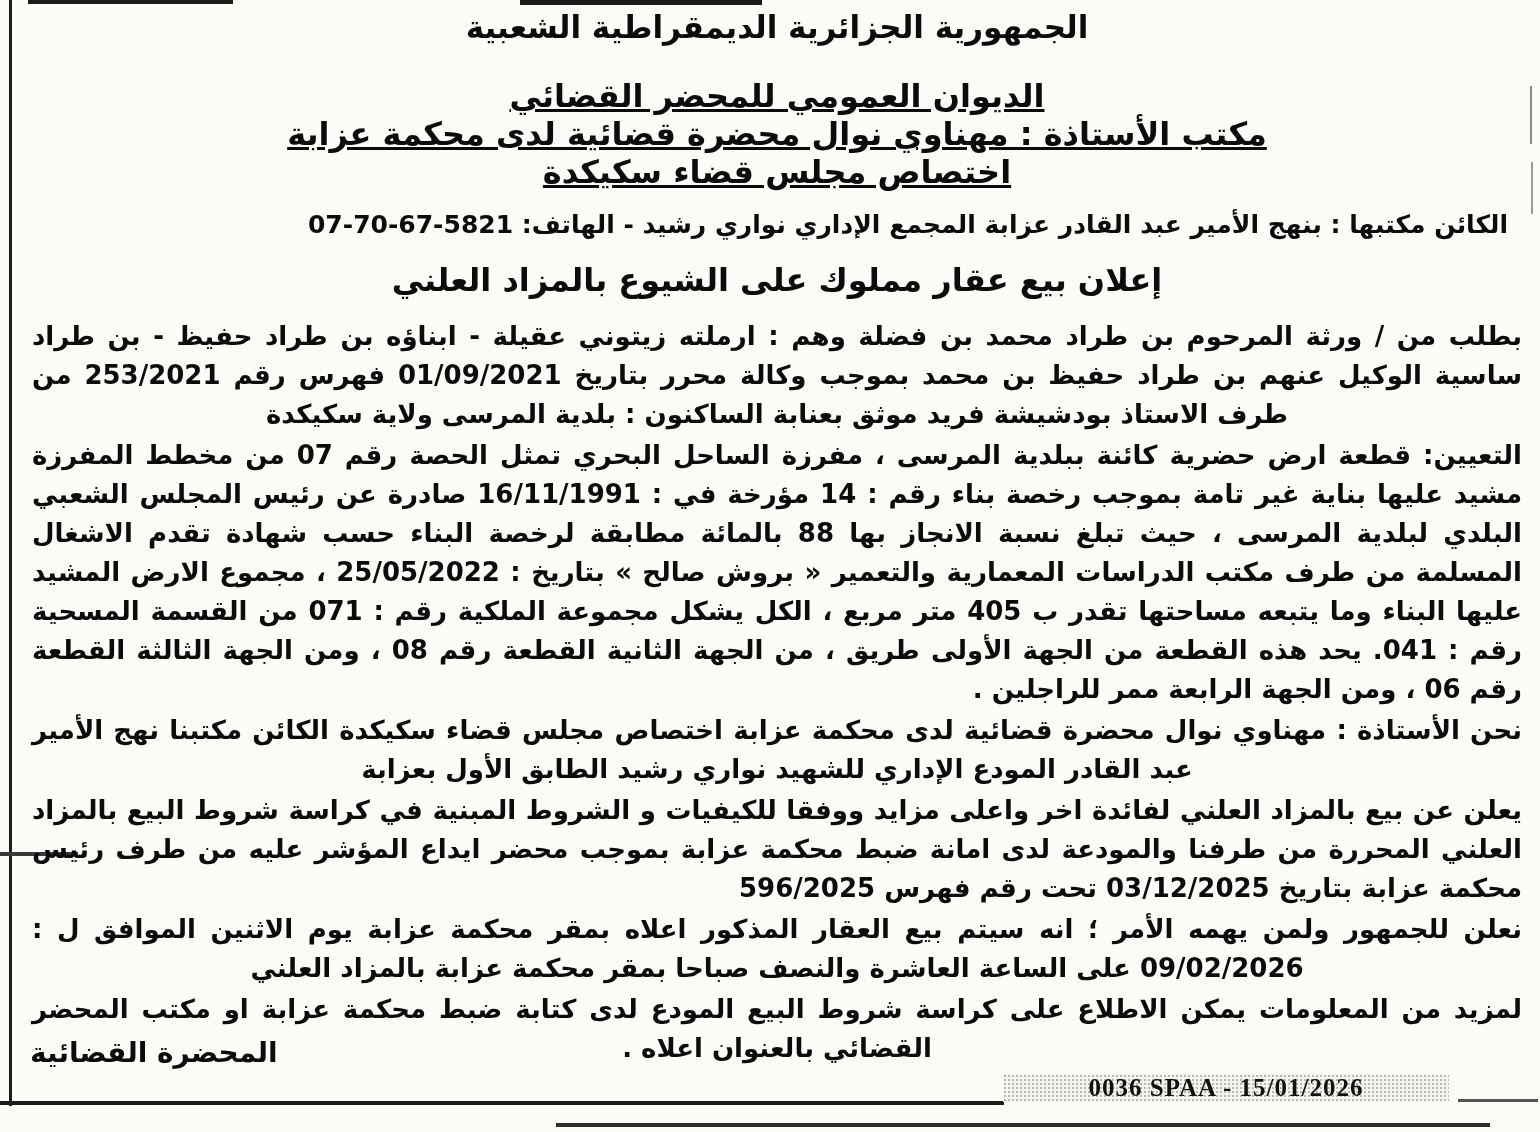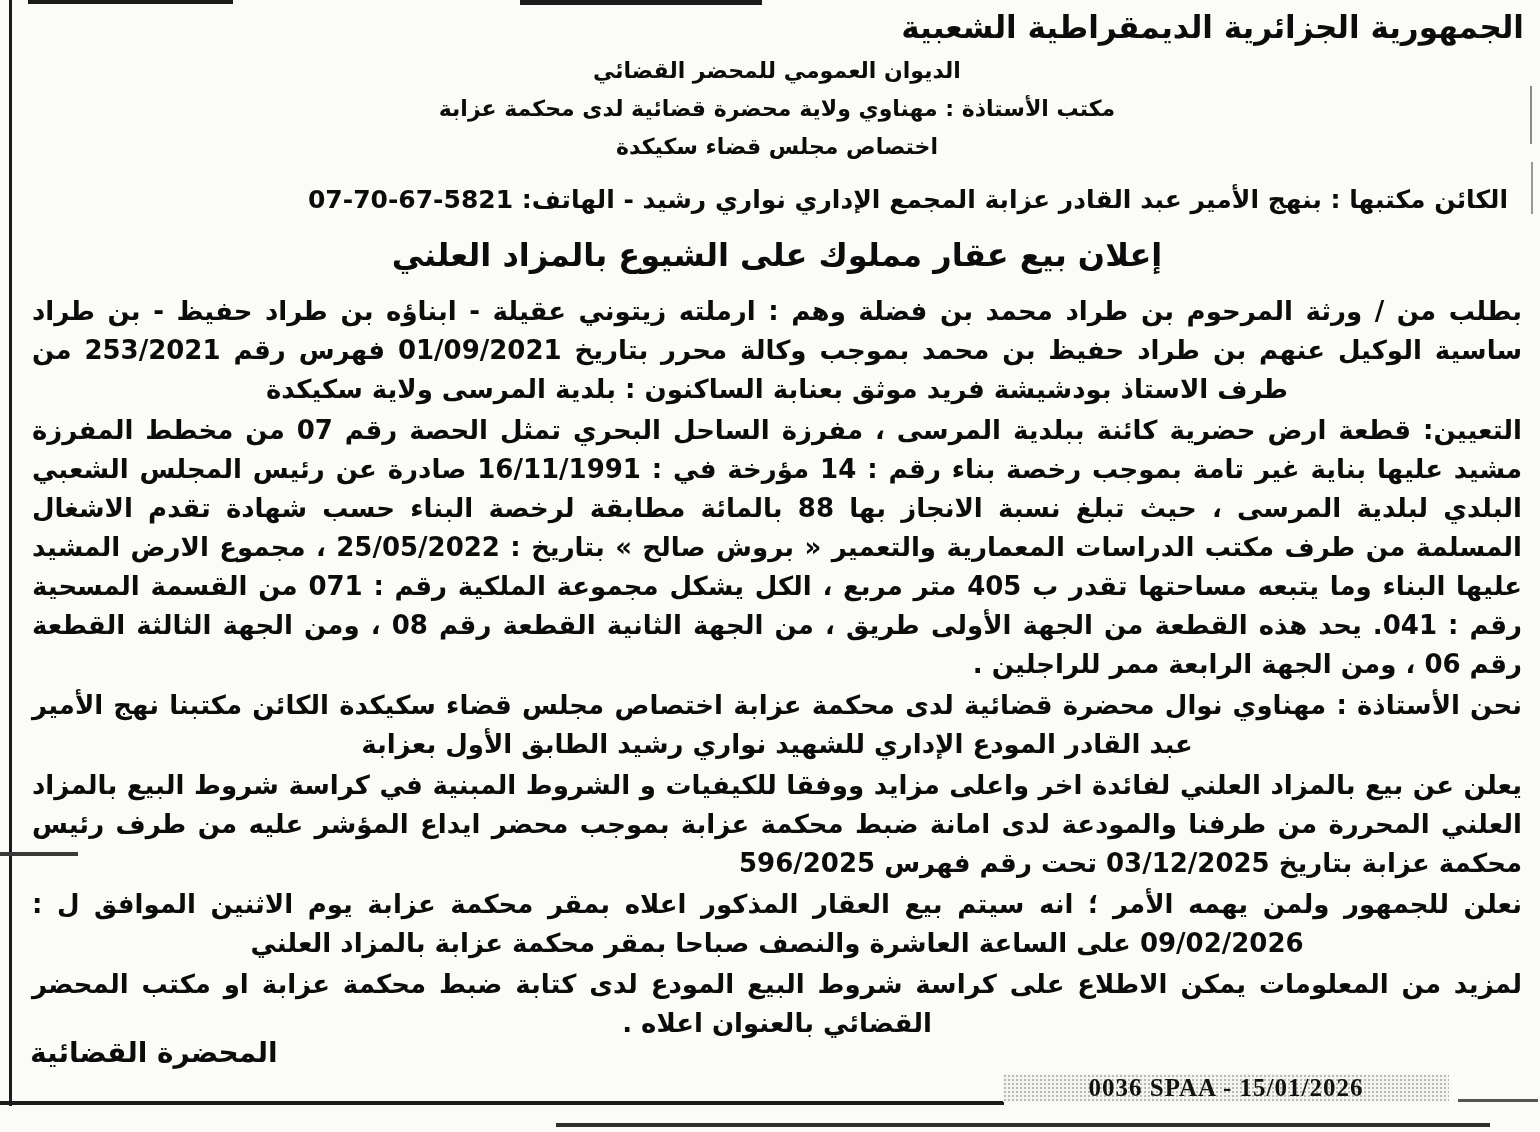--- a/index.html
+++ b/index.html
@@ -15,22 +15,22 @@
   .top-seg1{left:28px;top:0;width:205px;height:4px;}
   .top-seg2{left:520px;top:0;width:242px;height:5px;}
   .right-dash1{left:1530px;top:86px;width:2px;height:58px;background:#8a8a8a;}
   .right-dash2{left:1531px;top:162px;width:2px;height:52px;background:#9a9a9a;}
   .left-artifact{left:0;top:852px;width:78px;height:4px;background:#3a3a3a;}
   .bottom-frame{left:0;top:1101px;width:1004px;height:4px;}
   .bottom-frame-right{left:1458px;top:1099px;width:80px;height:3px;background:#555;}
   .page-edge{left:556px;top:1123px;width:934px;height:4px;background:#2e2e2e;}
 
   .content{position:absolute;top:6px;left:30px;right:16px;}
-  .hdr1{font-size:31px;line-height:42px;margin:0 0 4px;text-align:right;}
-  .hdr{font-size:22px;line-height:38px;margin:0;text-align:center;}
+  .hdr1{font-size:31px;line-height:42px;margin:0 0 29px;text-align:center;}
+  .hdr{font-size:32px;line-height:38px;margin:0;text-align:center;text-decoration:underline;}
   .hdr5{font-size:25px;line-height:36px;margin:16px;text-align:right;}
   .notice-title{font-size:32px;line-height:42px;margin:16px;text-align:center;}
   p.body{
     font-size:26px;line-height:39px;margin:2px;
     text-align:justify;text-justify:inter-word;
   }
   p.last-center{text-align-last:center;}
   p.last-right{text-align-last:right;}
   .signature{
     position:absolute;left:30px;top:1036px;font-size:28px;
@@ -57,21 +57,21 @@
   <div class="vline right-dash1"></div>
   <div class="vline right-dash2"></div>
   <div class="hline left-artifact"></div>
   <div class="hline bottom-frame"></div>
   <div class="hline bottom-frame-right"></div>
   <div class="hline page-edge"></div>
 
   <div class="content">
     <p class="hdr1">الجمهورية الجزائرية الديمقراطية الشعبية</p>
     <p class="hdr">الديوان العمومي للمحضر القضائي</p>
-    <p class="hdr">مكتب الأستاذة : مهناوي ولاية محضرة قضائية لدى محكمة عزابة</p>
+    <p class="hdr">مكتب الأستاذة : مهناوي نوال محضرة قضائية لدى محكمة عزابة</p>
     <p class="hdr">اختصاص مجلس قضاء سكيكدة</p>
     <p class="hdr5">الكائن مكتبها : بنهج الأمير عبد القادر عزابة المجمع الإداري نواري رشيد - الهاتف: 5821-67-70-07</p>
     <p class="notice-title">إعلان بيع عقار مملوك على الشيوع بالمزاد العلني</p>
 
     <p class="body last-center">بطلب من / ورثة المرحوم بن طراد محمد بن فضلة وهم : ارملته زيتوني عقيلة - ابناؤه بن طراد حفيظ - بن طراد ساسية الوكيل عنهم بن طراد حفيظ بن محمد بموجب وكالة محرر بتاريخ 01/09/2021 فهرس رقم 253/2021 من طرف الاستاذ بودشيشة فريد موثق بعنابة الساكنون : بلدية المرسى ولاية سكيكدة</p>
     <p class="body last-right">التعيين: قطعة ارض حضرية كائنة ببلدية المرسى ، مفرزة الساحل البحري تمثل الحصة رقم 07 من مخطط المفرزة مشيد عليها بناية غير تامة بموجب رخصة بناء رقم : 14 مؤرخة في : 16/11/1991 صادرة عن رئيس المجلس الشعبي البلدي لبلدية المرسى ، حيث تبلغ نسبة الانجاز بها 88 بالمائة مطابقة لرخصة البناء حسب شهادة تقدم الاشغال المسلمة من طرف مكتب الدراسات المعمارية والتعمير « بروش صالح » بتاريخ : 25/05/2022 ، مجموع الارض المشيد عليها البناء وما يتبعه مساحتها تقدر ب 405 متر مربع ، الكل يشكل مجموعة الملكية رقم : 071 من القسمة المسحية رقم : 041. يحد هذه القطعة من الجهة الأولى طريق ، من الجهة الثانية القطعة رقم 08 ، ومن الجهة الثالثة القطعة رقم 06 ، ومن الجهة الرابعة ممر للراجلين .</p>
     <p class="body last-center">نحن الأستاذة : مهناوي نوال محضرة قضائية لدى محكمة عزابة اختصاص مجلس قضاء سكيكدة الكائن مكتبنا نهج الأمير عبد القادر المودع الإداري للشهيد نواري رشيد الطابق الأول بعزابة</p>
     <p class="body last-right">يعلن عن بيع بالمزاد العلني لفائدة اخر واعلى مزايد ووفقا للكيفيات و الشروط المبنية في كراسة شروط البيع بالمزاد العلني المحررة من طرفنا والمودعة لدى امانة ضبط محكمة عزابة بموجب محضر ايداع المؤشر عليه من طرف رئيس محكمة عزابة بتاريخ 03/12/2025 تحت رقم فهرس 596/2025</p>
     <p class="body last-center">نعلن للجمهور ولمن يهمه الأمر ؛ انه سيتم بيع العقار المذكور اعلاه بمقر محكمة عزابة يوم الاثنين الموافق ل : 09/02/2026 على الساعة العاشرة والنصف صباحا بمقر محكمة عزابة بالمزاد العلني</p>
     <p class="body last-center">لمزيد من المعلومات يمكن الاطلاع على كراسة شروط البيع المودع لدى كتابة ضبط محكمة عزابة او مكتب المحضر القضائي بالعنوان اعلاه .</p>

